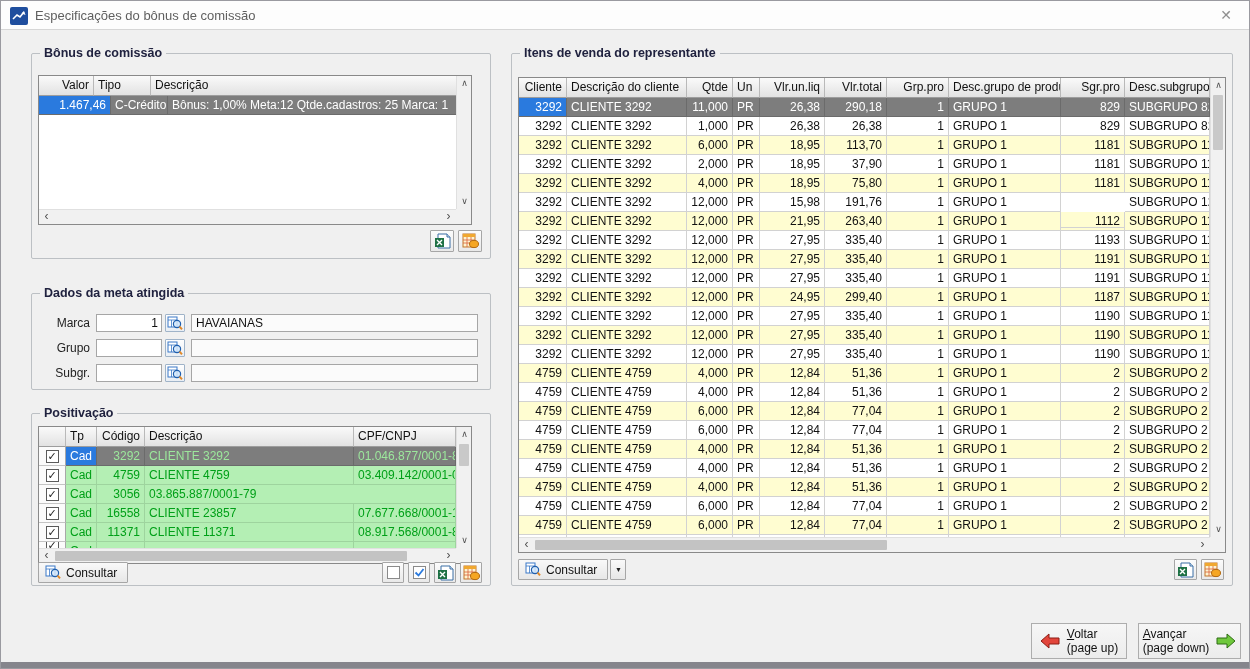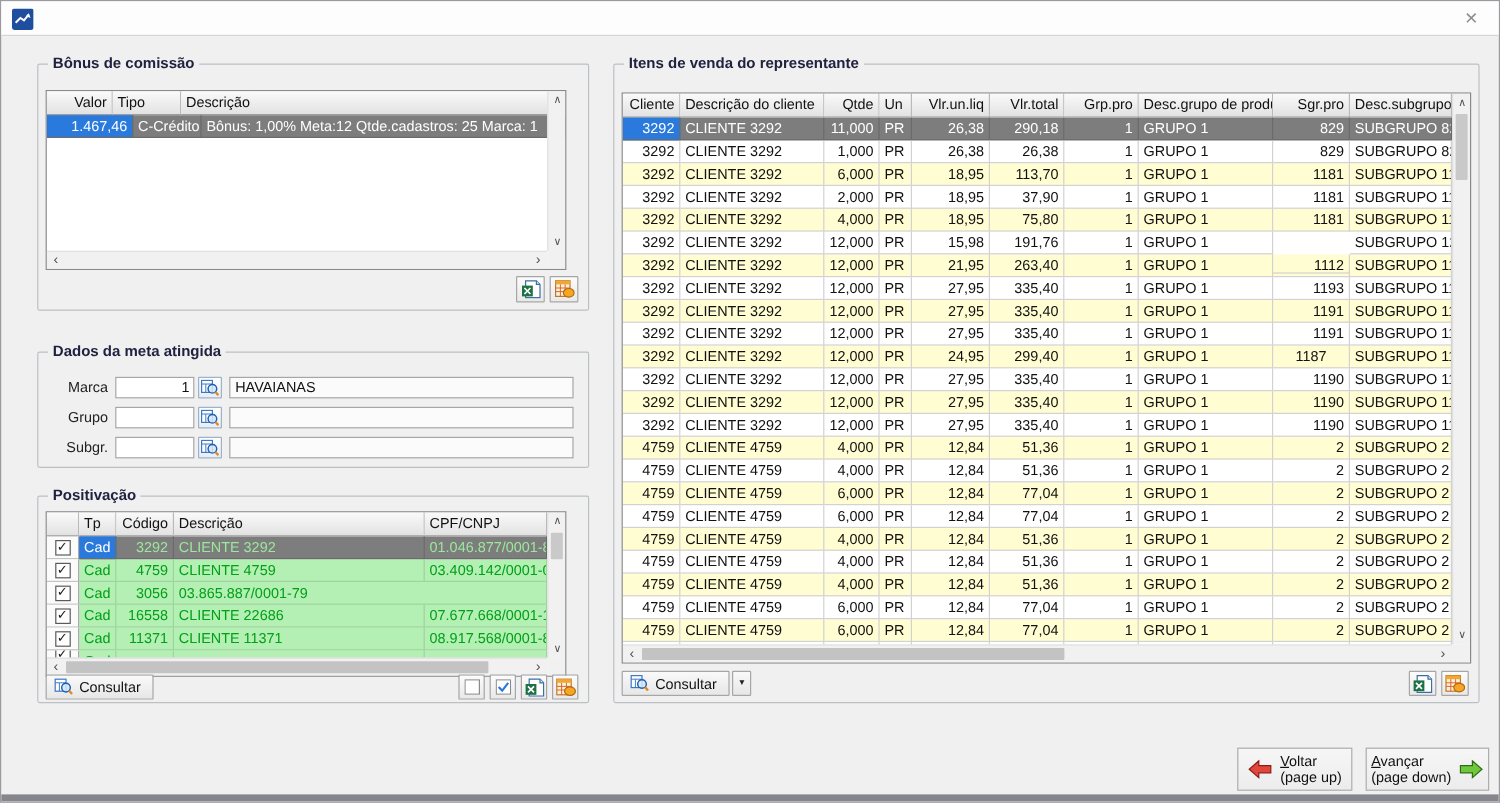--- a/index.html
+++ b/index.html
@@ -93,20 +93,21 @@
 <body>
 
 <div class="window">
 
   <div class="titlebar">
     <svg class="app-icon" width="18" height="18" viewBox="0 0 18 18">
       <rect x="0" y="0" width="18" height="18" rx="2" fill="#1f4e9e"></rect>
       <polyline points="3,12 7,8 10,10 14,5" fill="none" stroke="#ffffff" stroke-width="1.6"></polyline>
       <path d="M14 4 L15.5 8 L11.5 6.5 Z" fill="#ffffff"></path>
     </svg>
+    <span class="title-text">Especificações do bônus de comissão</span>
     <span class="close-btn">✕</span>
   </div>
 
   <div class="gb" style="left:30px; top:52px; width:460px; height:206px;">
     <div class="gb-title">Bônus de comissão</div>
     <div class="grid" id="grid-bonus" style="left:6px; top:21px; width:434px; height:150px;">
       <div id="bonus-head" class="gheader" style="margin-right:2px;">
           <div class="gh-cell r" style="width: 55px;">Valor</div>
           <div class="gh-cell" style="width: 57px;">Tipo</div>
           <div class="gh-cell flex">Descrição</div>
@@ -230,21 +231,21 @@
             <div class="g-cell" style="width: 31px;">Cad</div>
             <div class="g-cell r" style="width: 48px;">3056</div>
             <div class="g-cell flex">03.865.887/0001-79</div>
           </div>
           <div class="grow green">
             <div class="cb-cell" style="width: 27px;">
               <span class="cb-box">✓</span>
             </div>
             <div class="g-cell" style="width: 31px;">Cad</div>
             <div class="g-cell r" style="width: 48px;">16558</div>
-            <div class="g-cell" style="width: 209px;">CLIENTE 22686</div>
+            <div class="g-cell" style="width: 209px;">CLIENTE 23857</div>
             <div class="g-cell flex">07.677.668/0001-17</div>
           </div>
           <div class="grow green">
             <div class="cb-cell" style="width: 27px;">
               <span class="cb-box">✓</span>
             </div>
             <div class="g-cell" style="width: 31px;">Cad</div>
             <div class="g-cell r" style="width: 48px;">11371</div>
             <div class="g-cell" style="width: 209px;">CLIENTE 11371</div>
             <div class="g-cell flex">08.917.568/0001-83</div>
@@ -451,21 +452,21 @@
           </div>
           <div class="grow yellow">
             <div class="g-cell r" style="width: 48px;">3292</div>
             <div class="g-cell" style="width: 120px;">CLIENTE 3292</div>
             <div class="g-cell r" style="width: 46px;">12,000</div>
             <div class="g-cell" style="width: 27px;">PR</div>
             <div class="g-cell r" style="width: 65px;">24,95</div>
             <div class="g-cell r" style="width: 62px;">299,40</div>
             <div class="g-cell r" style="width: 62px;">1</div>
             <div class="g-cell" style="width: 112px;">GRUPO 1</div>
-            <div class="g-cell r" style="width: 64px; text-align: center;">1187</div>
+            <div class="g-cell r" style="width: 64px;">1187</div>
             <div class="g-cell flex">SUBGRUPO 1187</div>
           </div>
           <div class="grow">
             <div class="g-cell r" style="width: 48px;">3292</div>
             <div class="g-cell" style="width: 120px;">CLIENTE 3292</div>
             <div class="g-cell r" style="width: 46px;">12,000</div>
             <div class="g-cell" style="width: 27px;">PR</div>
             <div class="g-cell r" style="width: 65px;">27,95</div>
             <div class="g-cell r" style="width: 62px;">335,40</div>
             <div class="g-cell r" style="width: 62px;">1</div>

